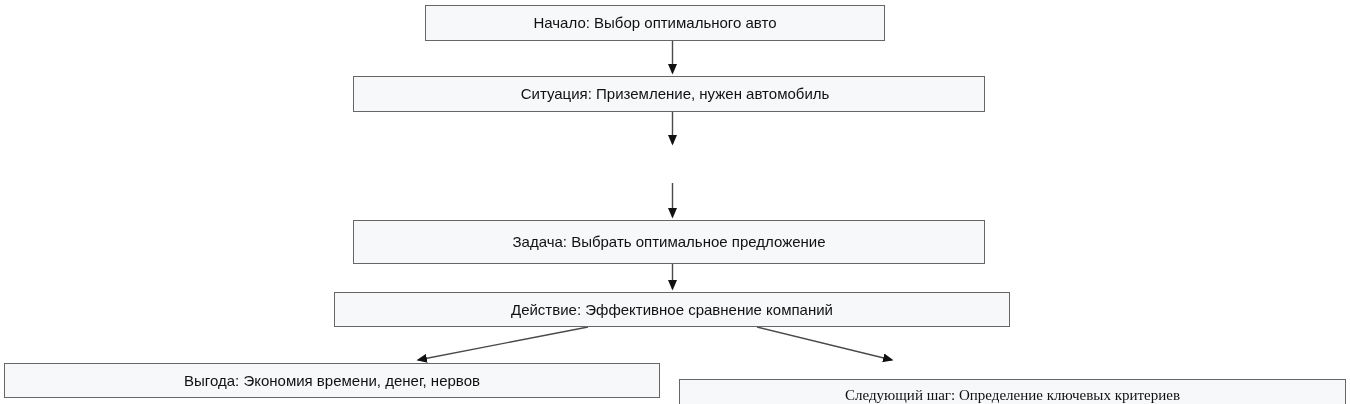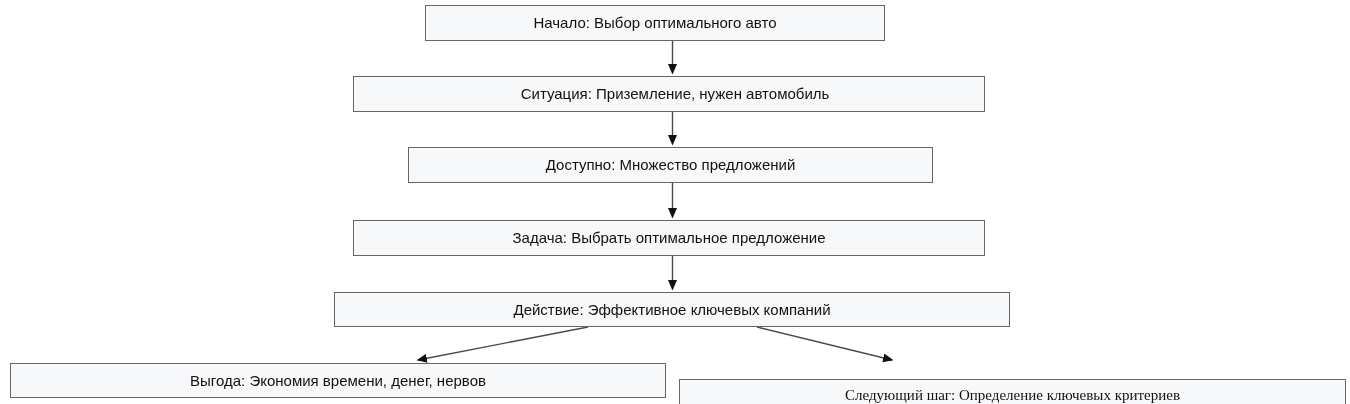--- a/index.html
+++ b/index.html
@@ -64,28 +64,25 @@
       <line x1="588" y1="327" x2="418" y2="360" marker-end="url(#arrowhead)"></line>
       <line x1="757" y1="327" x2="892" y2="360" marker-end="url(#arrowhead)"></line>
     </svg>
 
 <div class="node" style="left: 425px; top: 5px; width: 460px; height: 36px;">
       <span class="node-label">Начало: Выбор оптимального авто</span>
     </div>
     <div class="node" style="left: 353px; top: 76px; width: 632px; height: 36px; padding-left: 12px;">
       <span class="node-label">Ситуация: Приземление, нужен автомобиль</span>
     </div>
-    <div class="node" style="left: 408px; top: 147px; width: 525px; height: 36px;">
-      <span class="node-label">Доступно: Множество предложений</span>
-    </div>
-    <div class="node" style="left: 353px; top: 220px; width: 632px; height: 36px;">
+    <div class="node" style="left: 353px; top: 220px; width: 632px; height: 44px;">
       <span class="node-label">Задача: Выбрать оптимальное предложение</span>
     </div>
     <div class="node" style="left: 334px; top: 292px; width: 676px; height: 35px;">
-      <span class="node-label">Действие: Эффективное ключевых компаний</span>
+      <span class="node-label">Действие: Эффективное сравнение компаний</span>
     </div>
-    <div class="node" style="left: 10px; top: 363px; width: 656px; height: 35px;">
+    <div class="node" style="left: 4px; top: 363px; width: 656px; height: 35px;">
       <span class="node-label">Выгода: Экономия времени, денег, нервов</span>
     </div>
     <div class="node" style="left: 679px; top: 379px; width: 667px; height: 32px; font-family: Liberation Serif, serif;">
       <span class="node-label">Следующий шаг: Определение ключевых критериев</span>
     </div>
   </div>
 
 </body></html>

